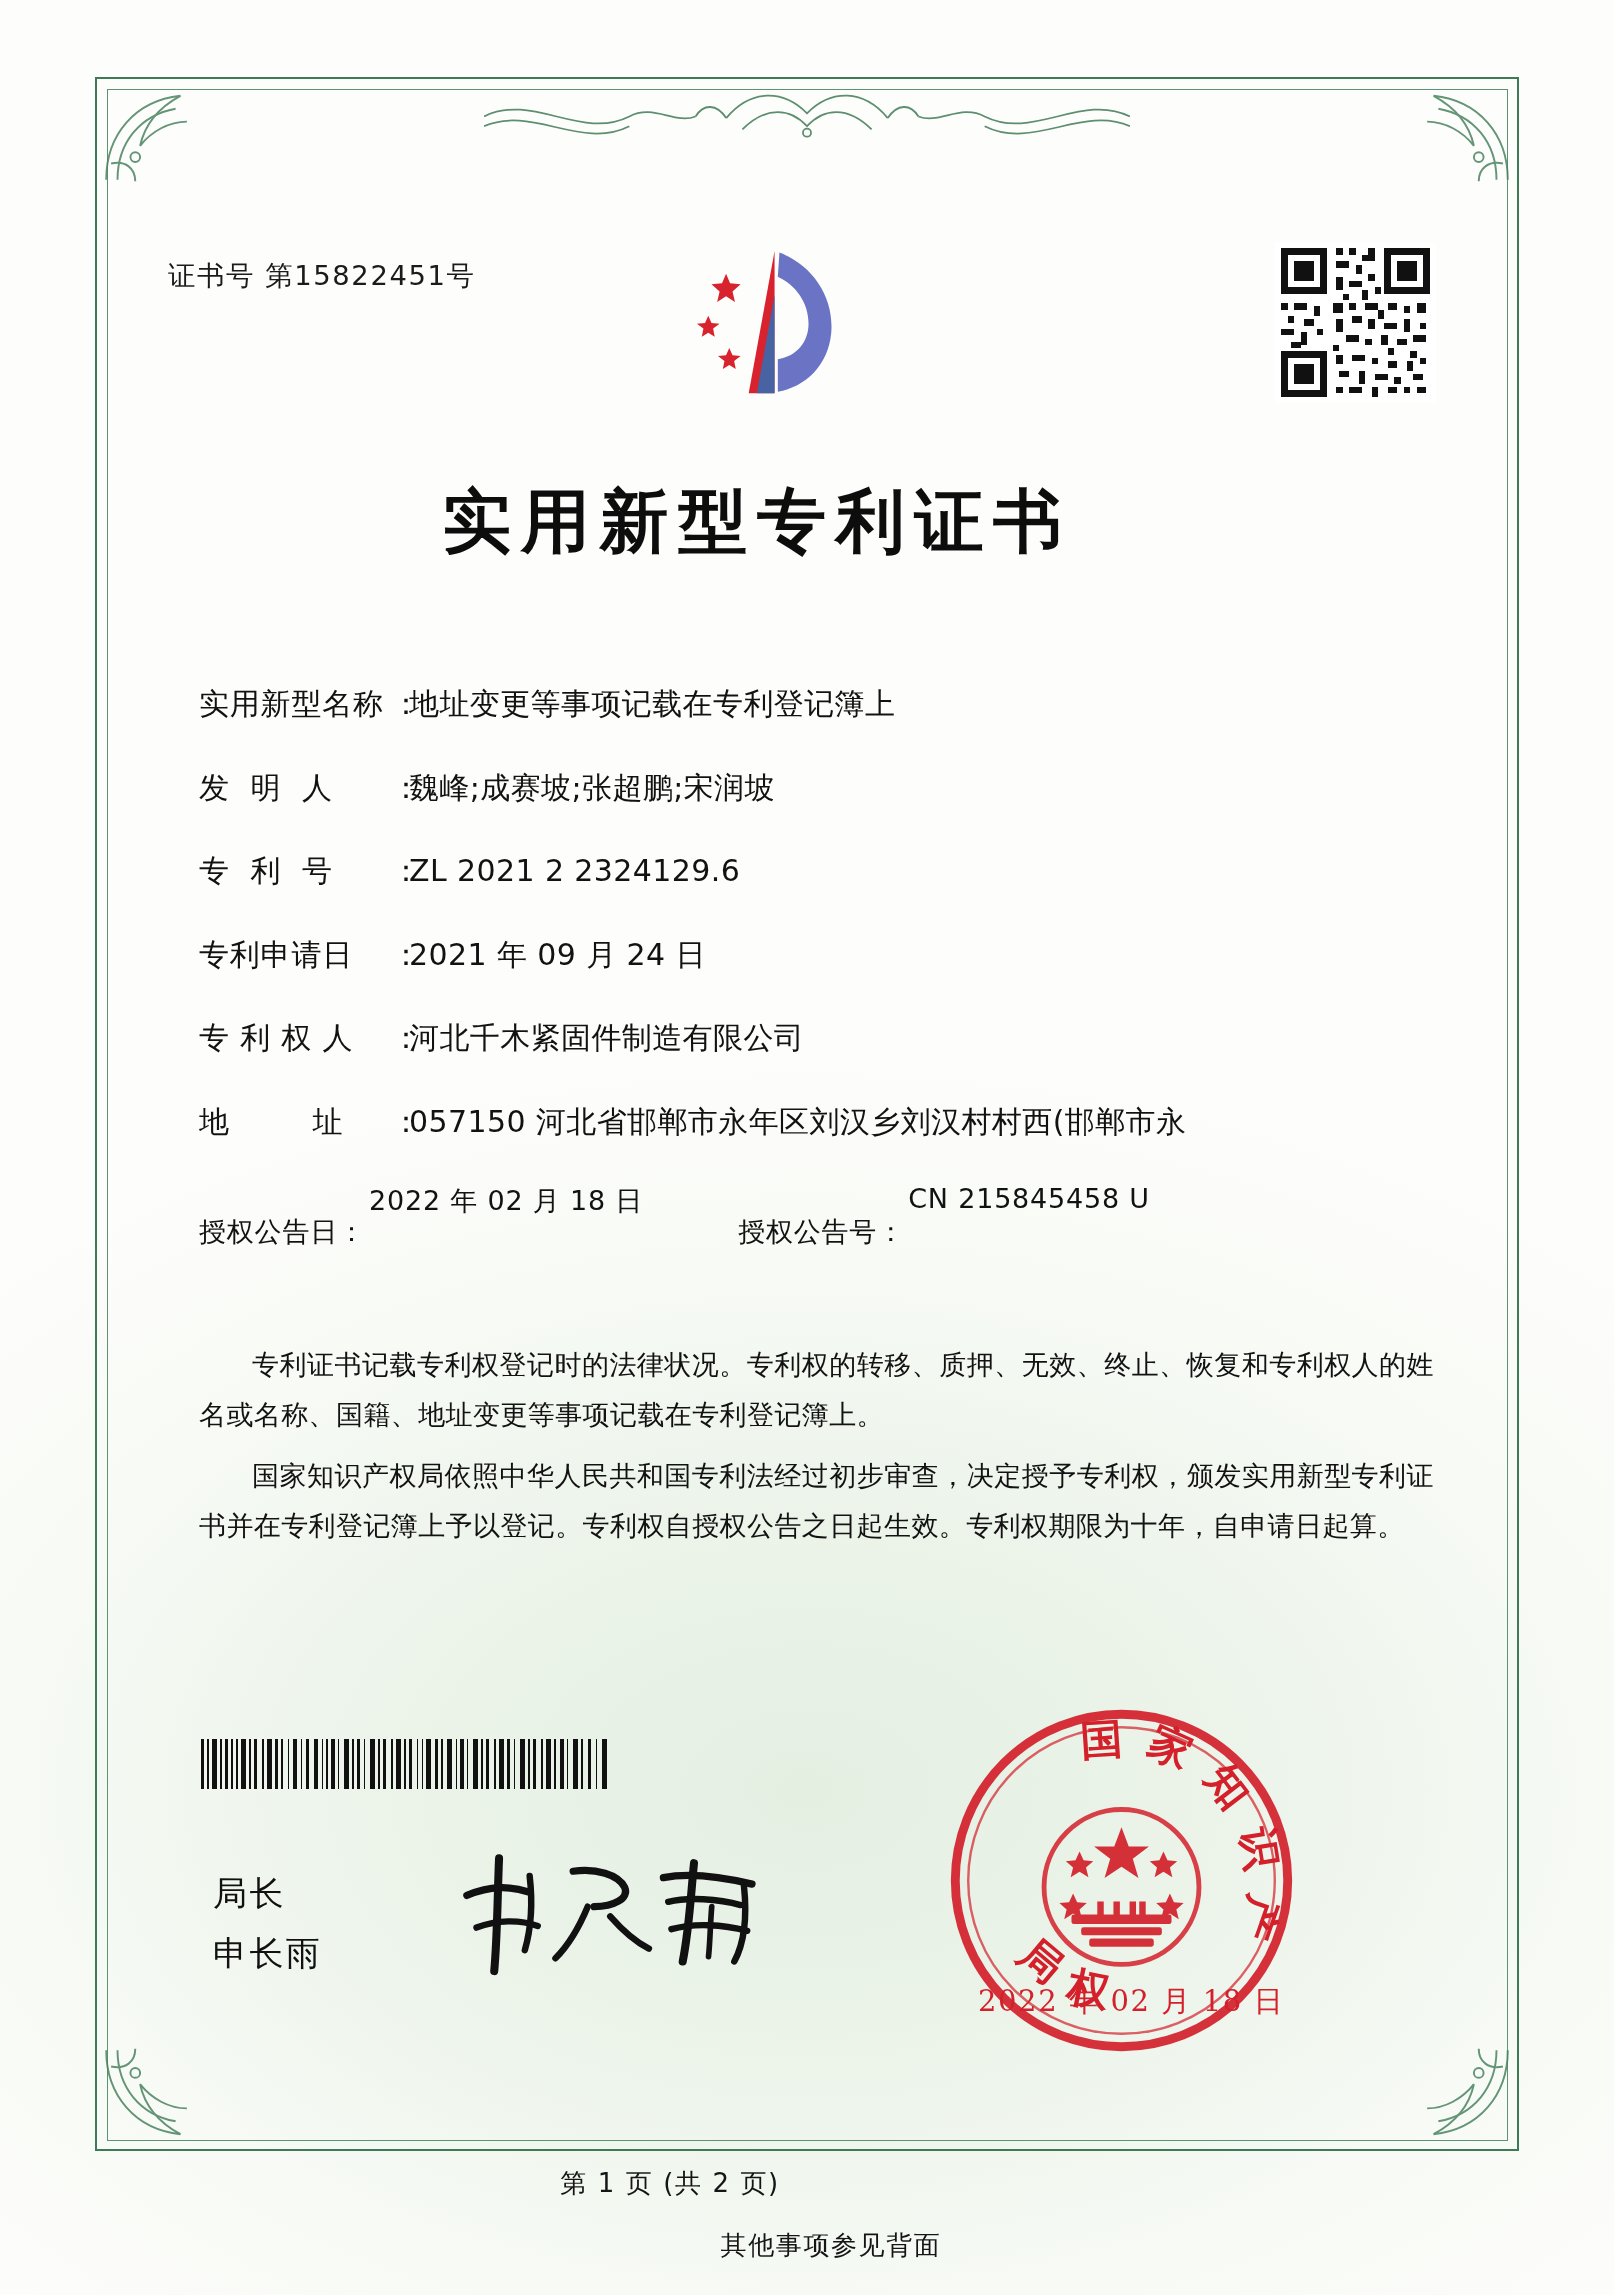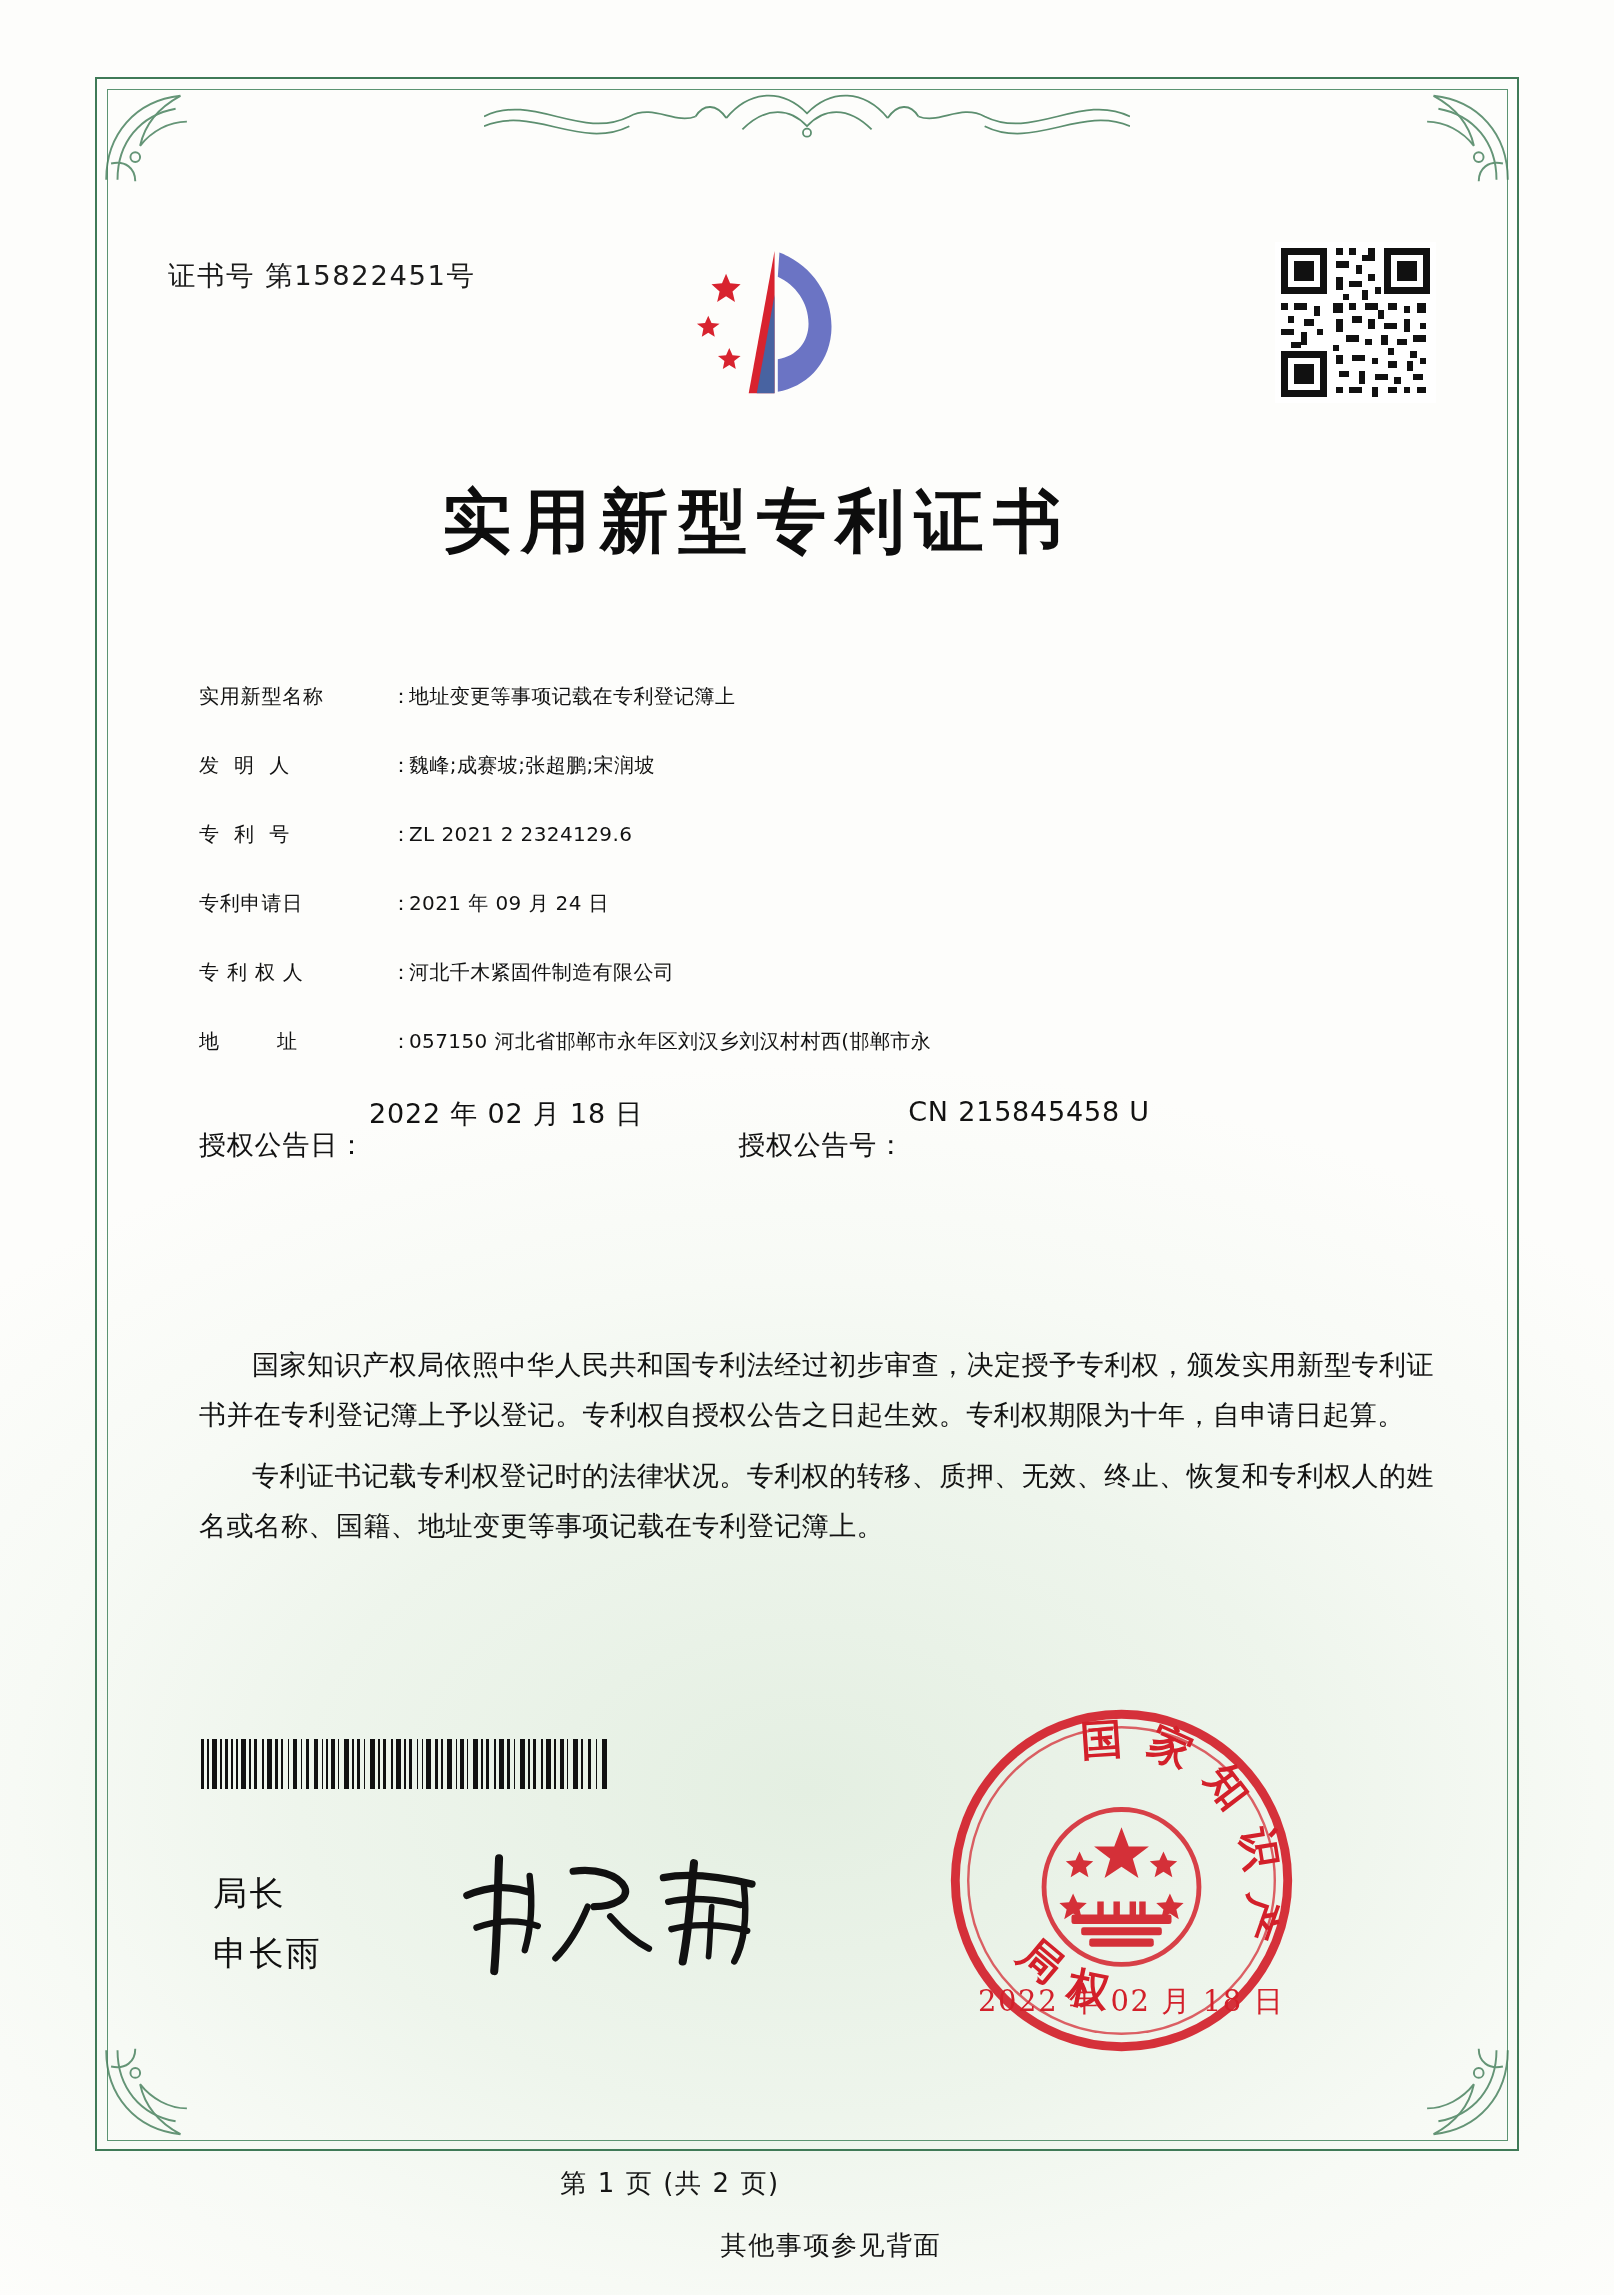--- a/index.html
+++ b/index.html
@@ -120,21 +120,21 @@
     position: absolute;
     left: 199px;
     top: 682px;
     width: 1227px;
     color: #121212;
   }
   .field-row {
     display: flex;
     align-items: flex-start;
     margin-bottom: 40px;
-    font-size: 20px;
+    font-size: 30px;
     line-height: 1.45;
   }
   .field-label {
     flex: 0 0 auto;
     width: 192px;
     white-space: pre;
     letter-spacing: 0.8px;
   }
   .field-colon {
     flex: 0 0 auto;
@@ -452,22 +452,22 @@
       <span class="seg-value">2022 年 02 月 18 日</span>
       <span class="gap"></span>
       <span class="seg-label">授权公告号</span>
       <span class="seg-label">：</span>
       <span class="seg-value">CN 215845458 U</span>
     </div>
 
   </div>
 
   <div class="paras">
+    <div class="para">专利证书记载专利权登记时的法律状况。专利权的转移、质押、无效、终止、恢复和专利权人的姓名或名称、国籍、地址变更等事项记载在专利登记簿上。</div>
     <div class="para">国家知识产权局依照中华人民共和国专利法经过初步审查，决定授予专利权，颁发实用新型专利证书并在专利登记簿上予以登记。专利权自授权公告之日起生效。专利权期限为十年，自申请日起算。</div>
-    <div class="para">专利证书记载专利权登记时的法律状况。专利权的转移、质押、无效、终止、恢复和专利权人的姓名或名称、国籍、地址变更等事项记载在专利登记簿上。</div>
   </div>
 
   <div class="barcode">
     <svg viewBox="0 0 512 62" xmlns="http://www.w3.org/2000/svg" shape-rendering="crispEdges">
       <rect width="512" height="62" fill="none"></rect>
       <g fill="#111">
         <rect x="2" y="0" width="4" height="62"></rect>
           <rect x="10" y="0" width="2" height="62"></rect>
         <rect x="16" y="0" width="6" height="62"></rect>
           <rect x="26" y="0" width="2" height="62"></rect>

